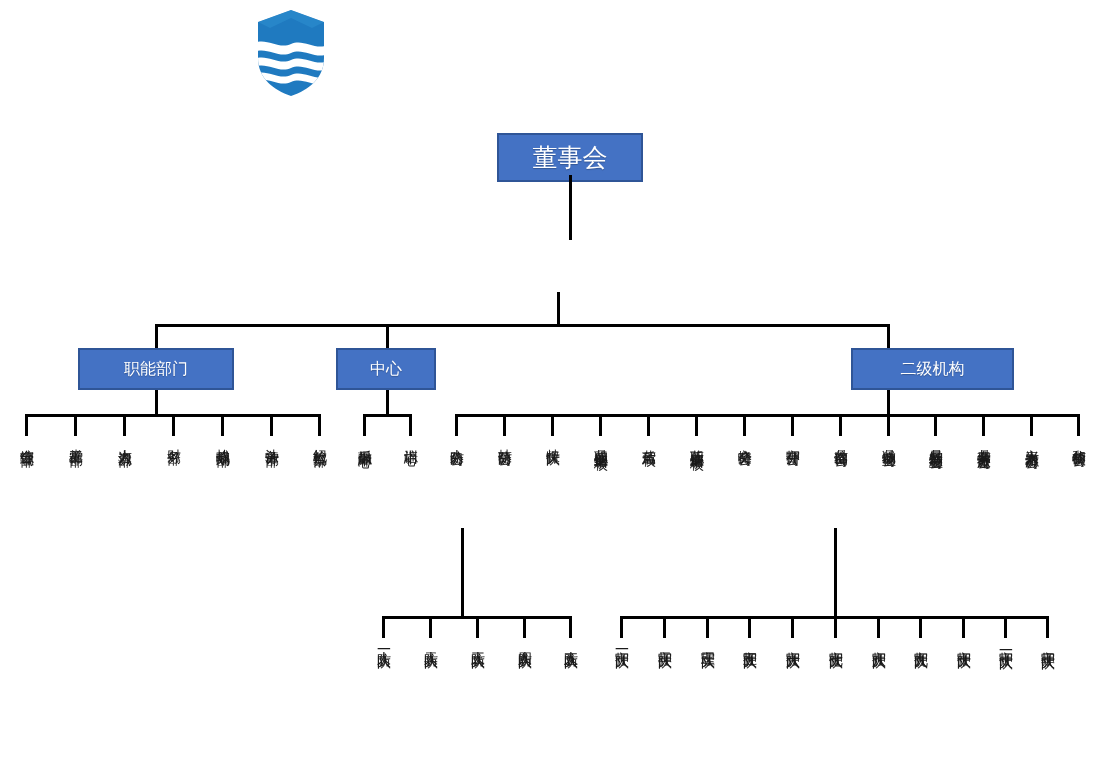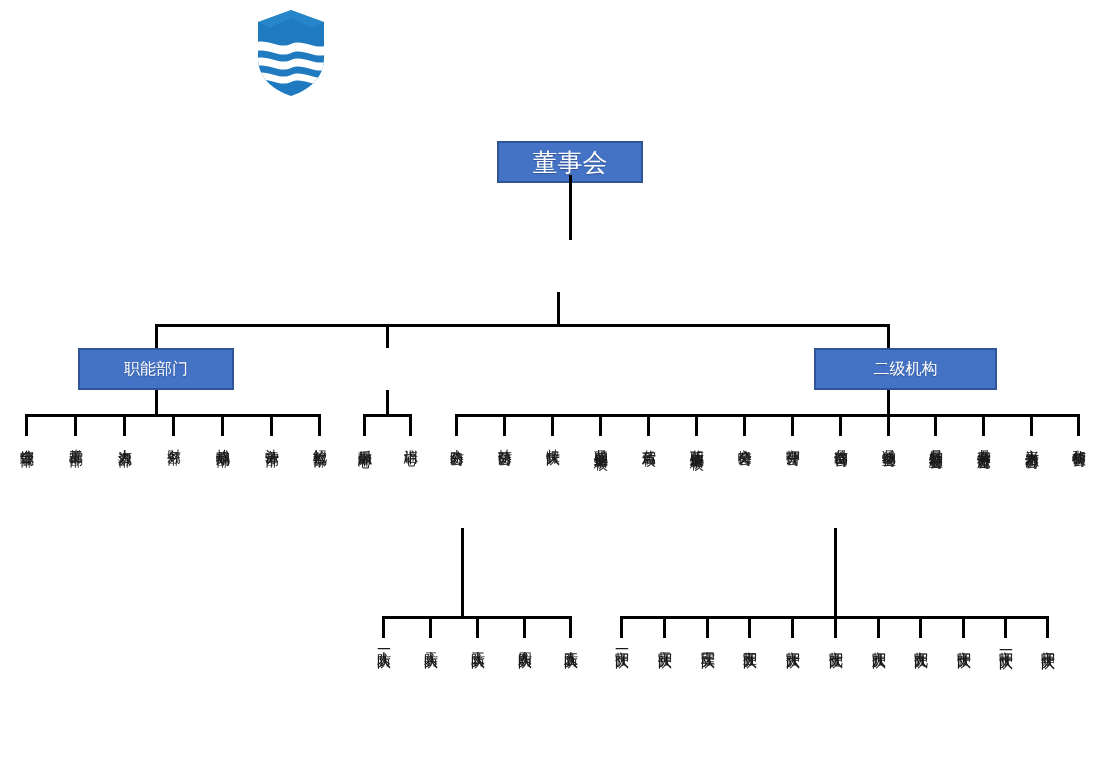--- a/index.html
+++ b/index.html
@@ -65,34 +65,35 @@
       <path d="M39 2 L72 14 L72 50 C72 70 57 82 39 88 C21 82 6 70 6 50 L6 14 Z" fill="#1F7AC0"></path>
       <g clip-path="url(#shieldClip)">
         <path d="M39 2 L72 14 L60 20 L39 10 L18 20 L6 14 Z" fill="#2D8FD0" opacity="0.55"></path>
         <path d="M0 36 C14 28 26 42 39 36 C52 30 64 44 78 36 L78 45 C64 53 52 39 39 45 C26 51 14 37 0 45 Z" fill="#ffffff"></path>
         <path d="M0 52 C14 44 26 58 39 52 C52 46 64 60 78 52 L78 60 C64 68 52 54 39 60 C26 66 14 52 0 60 Z" fill="#ffffff"></path>
         <path d="M0 67 C14 59 26 73 39 67 C52 61 64 75 78 67 L78 74 C64 82 52 68 39 74 C26 80 14 66 0 74 Z" fill="#ffffff"></path>
       </g>
     </svg>
   </div>
 
-  <div class="box lvl1" style="left:497px;top:141px;width:146px;height:42px;">董事会</div>
+  <div class="box lvl1" style="left:497px;top:133px;width:146px;height:49px;">董事会</div>
 
   <div class="v-line" style="left:569px;top:175px;height:65px;"></div>
 
 
   <div class="v-line" style="left:557px;top:292px;height:33px;"></div>
 
   <div class="h-line" style="left:155px;top:324px;width:735px;"></div>
   <div class="v-line" style="left:155px;top:324px;height:24px;"></div>
   <div class="v-line" style="left:386px;top:324px;height:24px;"></div>
   <div class="v-line" style="left:887px;top:324px;height:24px;"></div>
 
   <div class="box lvl2" style="left:78px;top:348px;width:156px;height:42px;">职能部门</div>
-  <div class="box lvl2" style="left:814px;top:348px;width:183px;height:42px;">二级机构</div>
+  <div class="box lvl2" style="left:336px;top:348px;width:100px;height:42px;">中心</div>
+  <div class="box lvl2" style="left:851px;top:348px;width:163px;height:42px;">二级机构</div>
 
   <div class="v-line" style="left:155px;top:390px;height:25px;"></div>
   <div class="v-line" style="left:386px;top:390px;height:25px;"></div>
   <div class="v-line" style="left:887px;top:390px;height:25px;"></div>
 
   <div class="h-line" style="left:25px;top:414px;width:296px;"></div>
   <div class="v-line" style="left:25px;top:414px;height:22px;"></div>
   <div class="v-line" style="left:74px;top:414px;height:22px;"></div>
   <div class="v-line" style="left:123px;top:414px;height:22px;"></div>
   <div class="v-line" style="left:172px;top:414px;height:22px;"></div>

